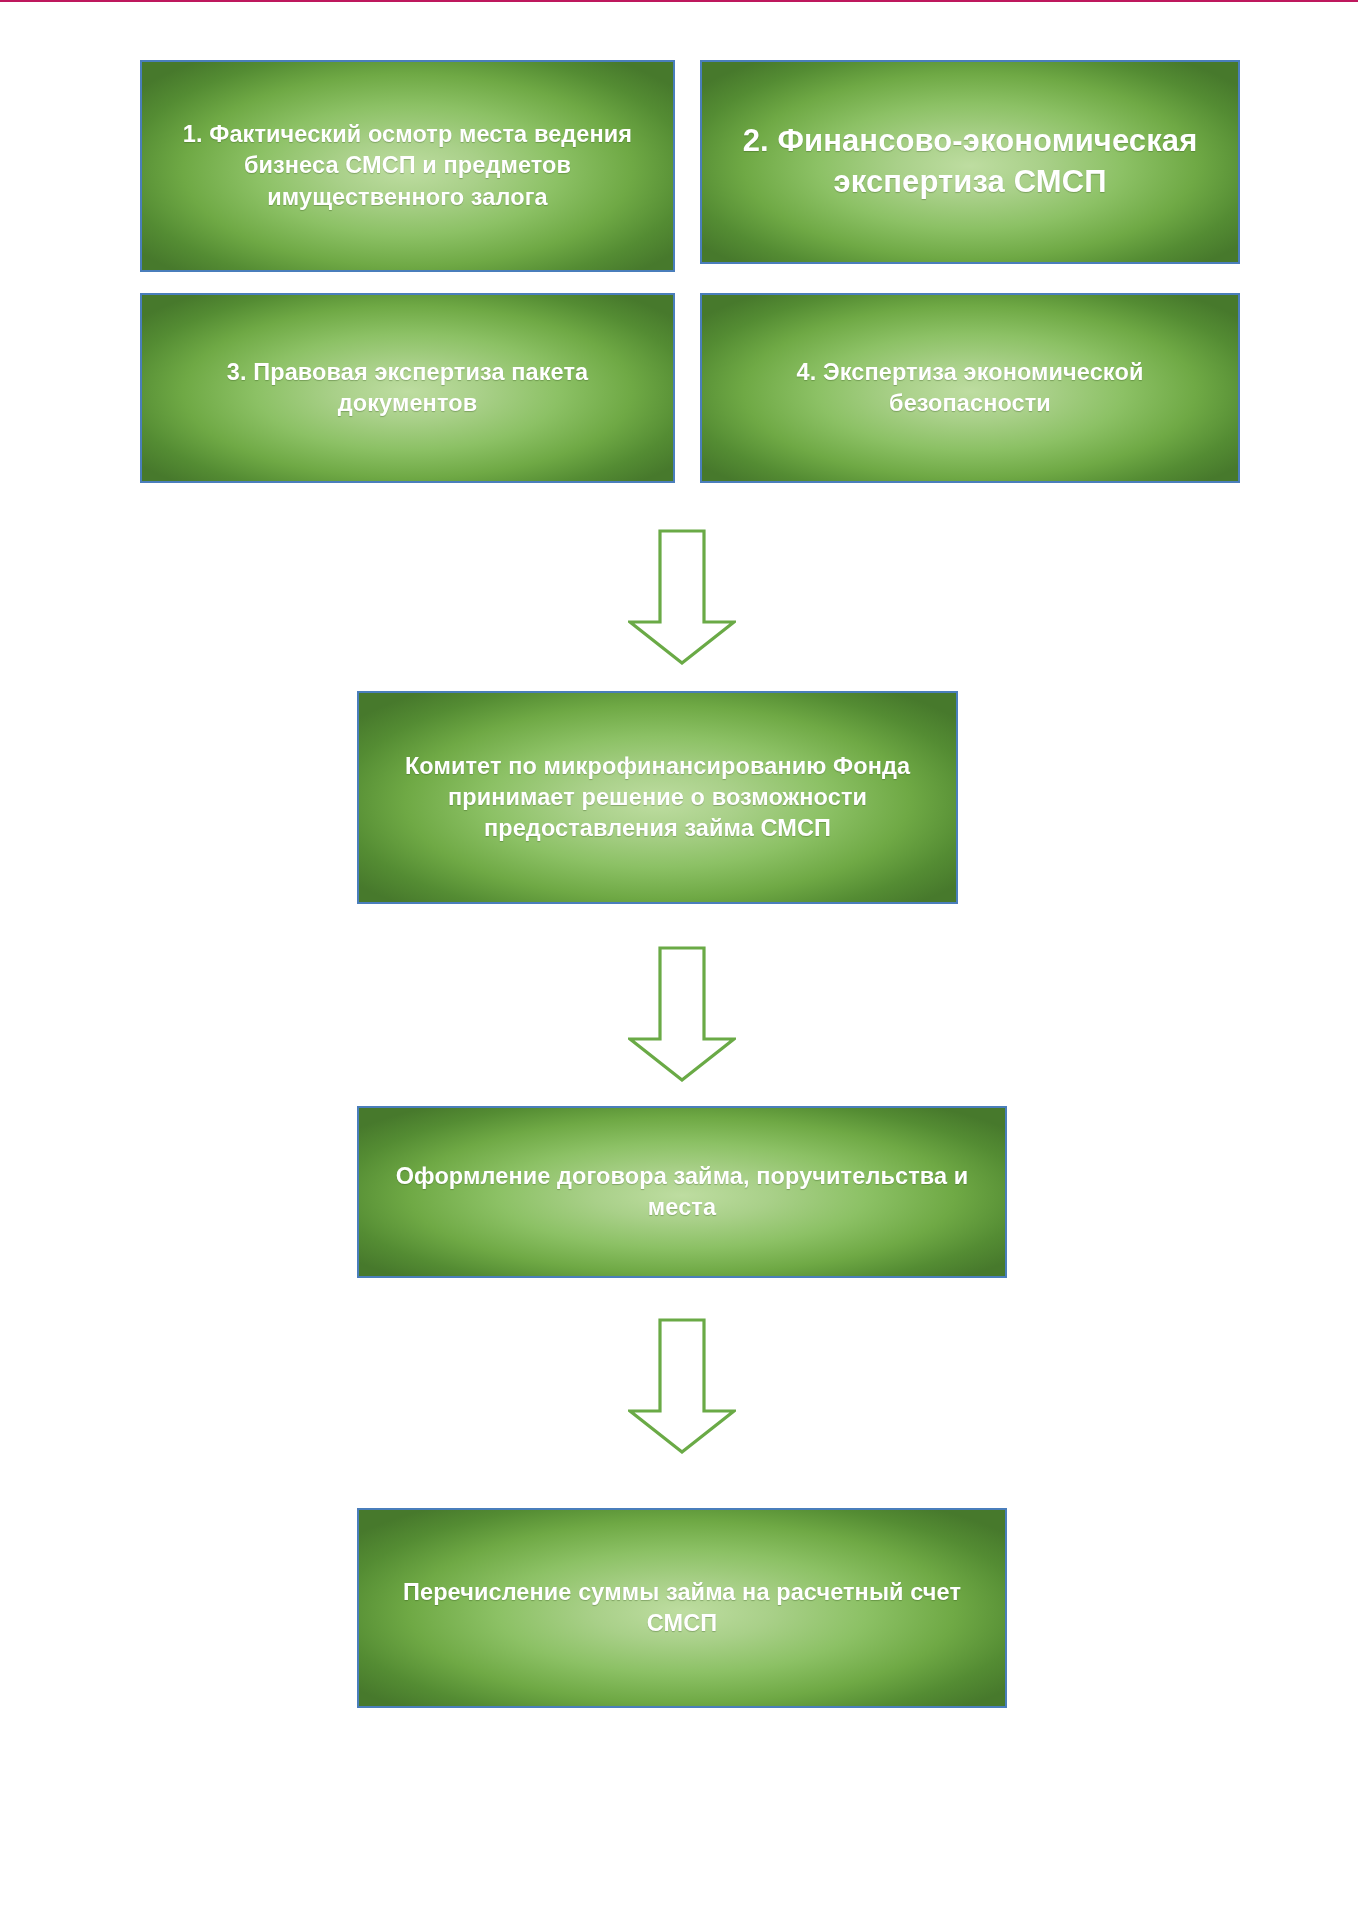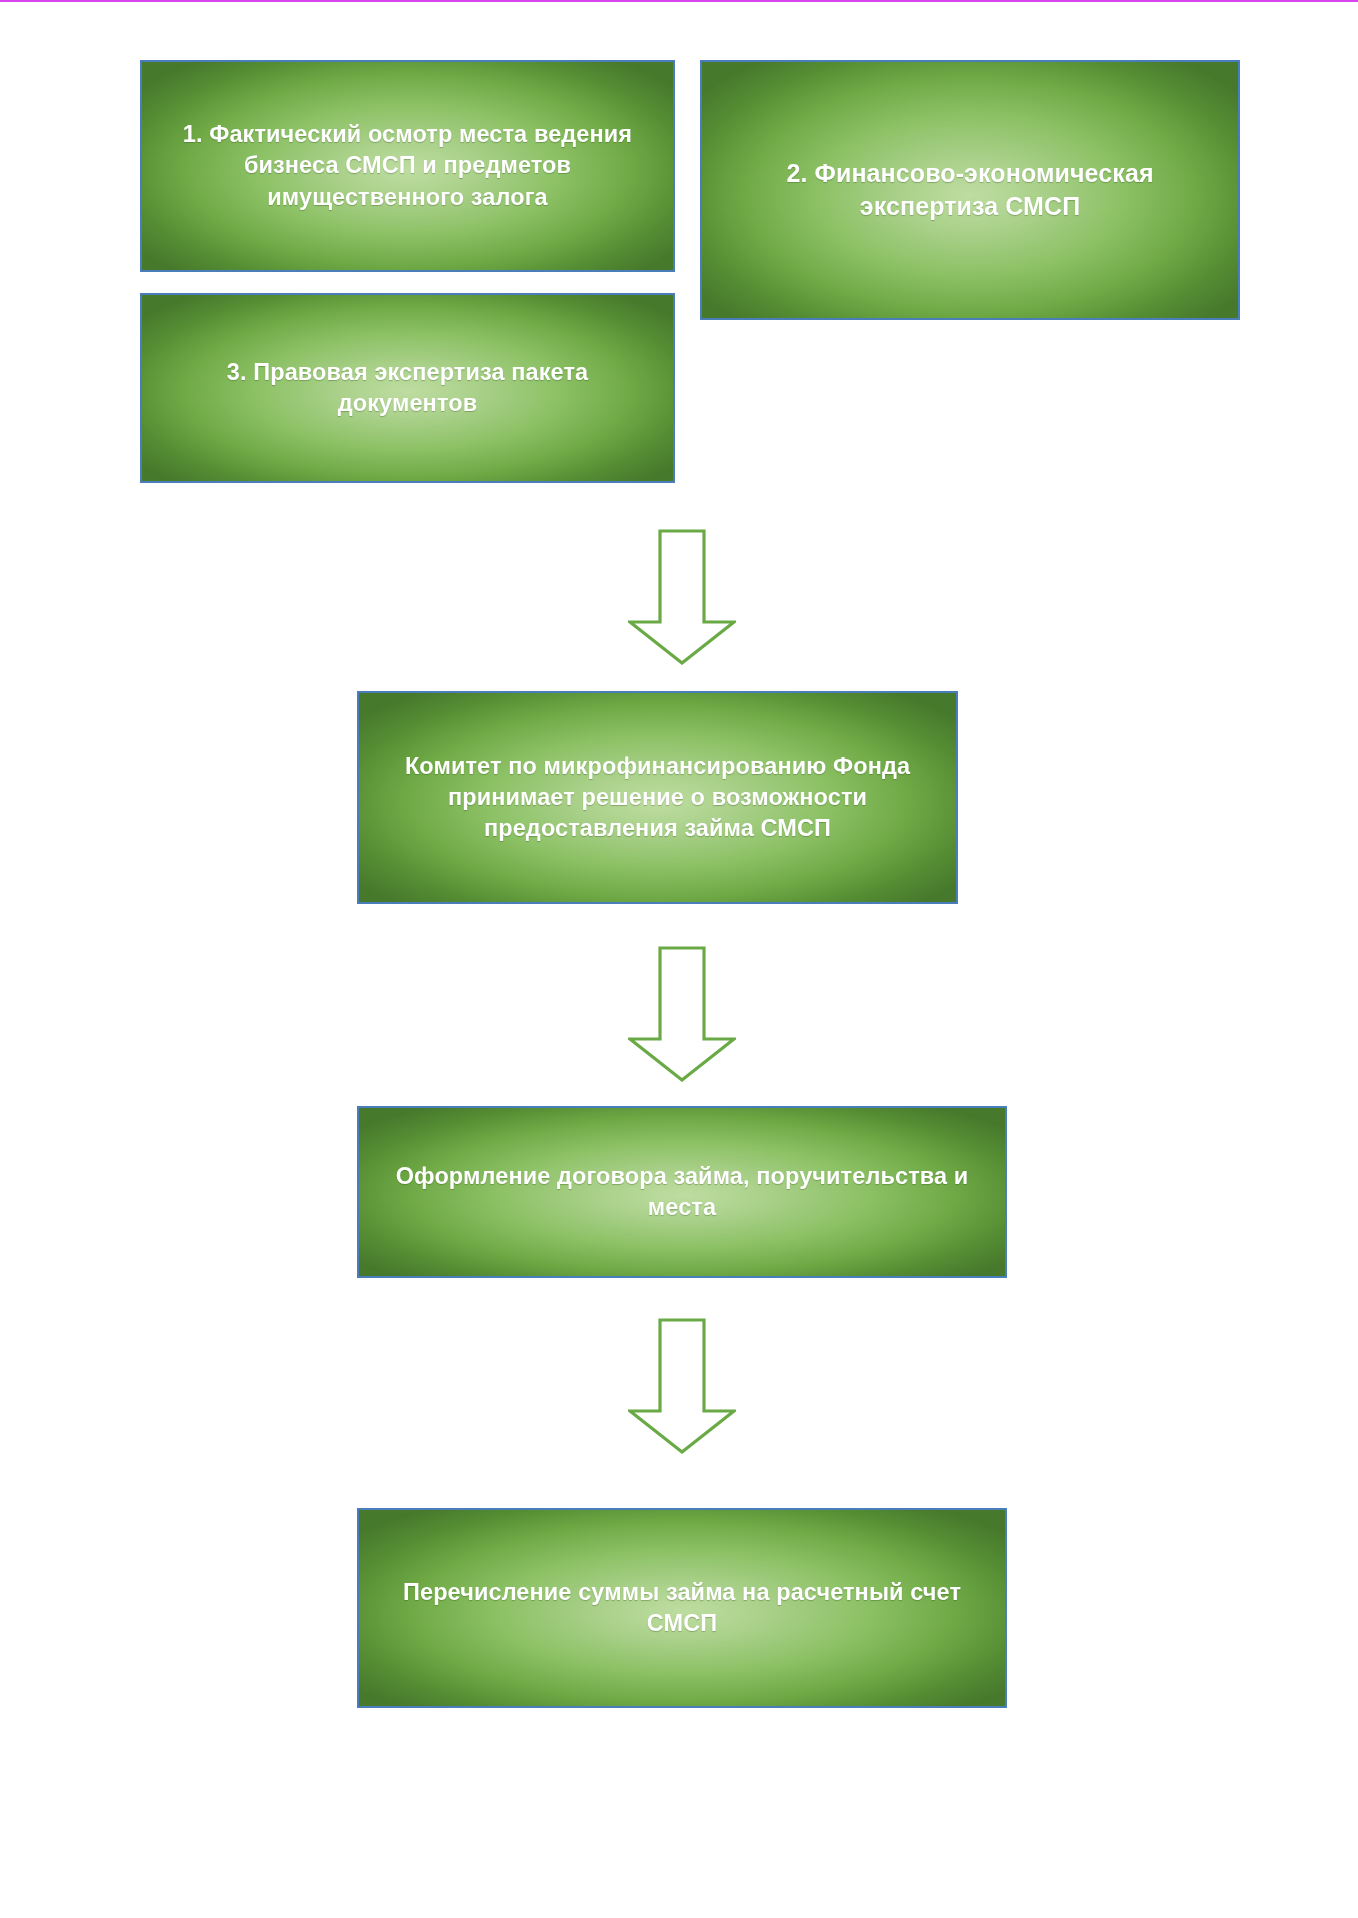--- a/index.html
+++ b/index.html
@@ -14,21 +14,21 @@
     position: relative;
     font-family: "Liberation Sans", sans-serif;
     overflow: hidden;
   }
   #page {
     position: absolute;
     left: 0; top: 0;
     width: 1358px;
     height: 1918px;
     background: #ffffff;
-    border-top: 2px solid #d946ef;
+    border-top: 2px solid #be185d;
     box-sizing: border-box;
   }
   .node {
     position: absolute;
     box-sizing: border-box;
     border: 2px solid #4a7ebb;
     background:
       radial-gradient(ellipse 62% 68% at 50% 52%,
         #bedda1 0%,
         #a9d089 22%,
@@ -48,21 +48,21 @@
   .node .label {
     display: block;
     width: 100%;
     padding: 0 14px;
     box-sizing: border-box;
     line-height: 1.32;
   }
 
   
   #node-1 { left: 140px; top: 58px;  width: 535px; height: 212px; font-size: 23.5px; }
-  #node-2 { left: 700px; top: 58px;  width: 540px; height: 260px; font-size: 25px; }
+  #node-2 { left: 700px; top: 58px;  width: 540px; height: 204px; font-size: 31px; }
   #node-3 { left: 140px; top: 291px; width: 535px; height: 190px; font-size: 23.5px; }
   #node-4 { left: 700px; top: 291px; width: 540px; height: 190px; font-size: 23.5px; }
 
   
   #node-5 { left: 357px; top: 689px;  width: 601px; height: 213px; font-size: 23.5px; }
   #node-6 { left: 357px; top: 1104px; width: 650px; height: 172px; font-size: 23.5px; }
   #node-7 { left: 357px; top: 1469px; width: 650px; height: 200px; font-size: 23.5px; margin-top: 37px; }
 
   
   .arrow {
@@ -84,20 +84,23 @@
   </div>
 
   <div class="node" id="node-2">
     <span class="label">2. Финансово-экономическая экспертиза СМСП</span>
   </div>
 
   <div class="node" id="node-3">
     <span class="label">3. Правовая экспертиза пакета документов</span>
   </div>
 
+  <div class="node" id="node-4">
+    <span class="label">4. Экспертиза экономической безопасности</span>
+  </div>
 
   <div class="arrow" id="arrow-1">
     <svg viewBox="0 0 108 136" width="108" height="136" xmlns="http://www.w3.org/2000/svg" aria-hidden="true">
       <polygon points="32,2 76,2 76,93 106,93 54,134 2,93 32,93" fill="#ffffff" stroke="#6aaa46" stroke-width="3.2" stroke-linejoin="miter"></polygon>
     </svg>
   </div>
 
   <div class="node" id="node-5">
     <span class="label">Комитет по микрофинансированию Фонда принимает решение о возможности предоставления займа СМСП</span>
   </div>

